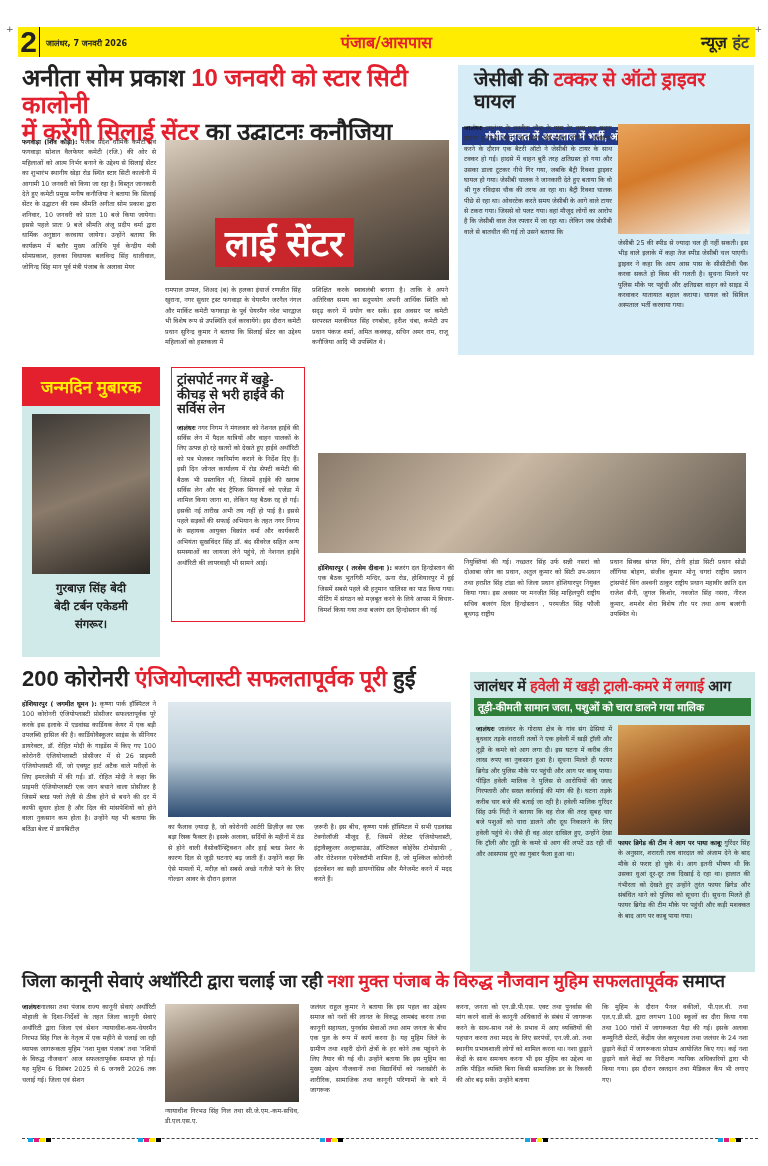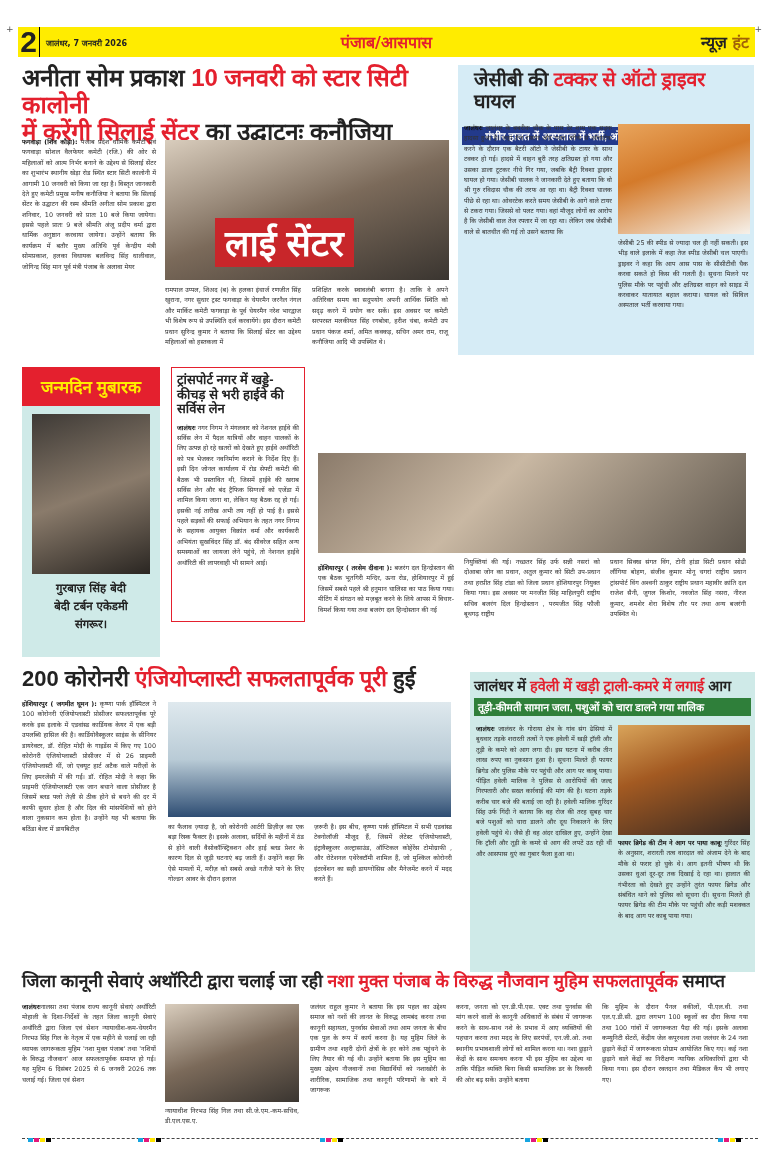--- a/index.html
+++ b/index.html
@@ -3,21 +3,21 @@
 <meta charset="utf-8">
 <style>
 *{box-sizing:border-box;margin:0;padding:0}
 body{width:768px;height:1166px;background:#fff;font-family:"DejaVu Sans",sans-serif;color:#222;position:relative;overflow:hidden}
 .page{position:absolute;left:18px;top:27px;width:737px}
 .masthead{height:30px;background:#ffec00;display:flex;align-items:center;position:relative}
 .pgno{font-family:"Liberation Sans",sans-serif;font-weight:bold;font-size:30px;width:22px;text-align:center;line-height:30px;border-right:1px solid #000;margin-right:6px}
 .dateline{font-size:8px;font-weight:bold}
 .section{position:absolute;left:0;right:0;text-align:center;font-size:16px;font-weight:bold;color:#e4202e;pointer-events:none}
 .brand{margin-left:auto;margin-right:6px;font-size:16px;font-weight:bold}
-.brand .r{color:#a16207}
+.brand .r{color:#404040}
 .hl{font-family:"Liberation Sans",sans-serif;font-weight:bold;line-height:1.12}
 .red{color:#e4202e}
 .txt{font-size:6.4px;line-height:1.62;text-align:justify;color:#333}
 .txt b{color:#111}
 .photo{background:linear-gradient(135deg,#8a7a6a,#c9b8a3 40%,#5e564c);position:relative}
 .photo.blue{background:linear-gradient(180deg,#dfe9ee,#b9cbd6 50%,#2e4d73)}
 .photo.dark{background:linear-gradient(160deg,#3e3a36,#8a7b6b 50%,#2a2622)}
 .photo.warm{background:linear-gradient(160deg,#d9cdbd,#7b6a5a 50%,#3a3530)}
 .photo.fire{background:linear-gradient(160deg,#d9a45a,#a35a22 40%,#3a2a22)}
 .photo.orange{background:linear-gradient(160deg,#e8a45c,#d47a2a 40%,#f6f1ea)}

